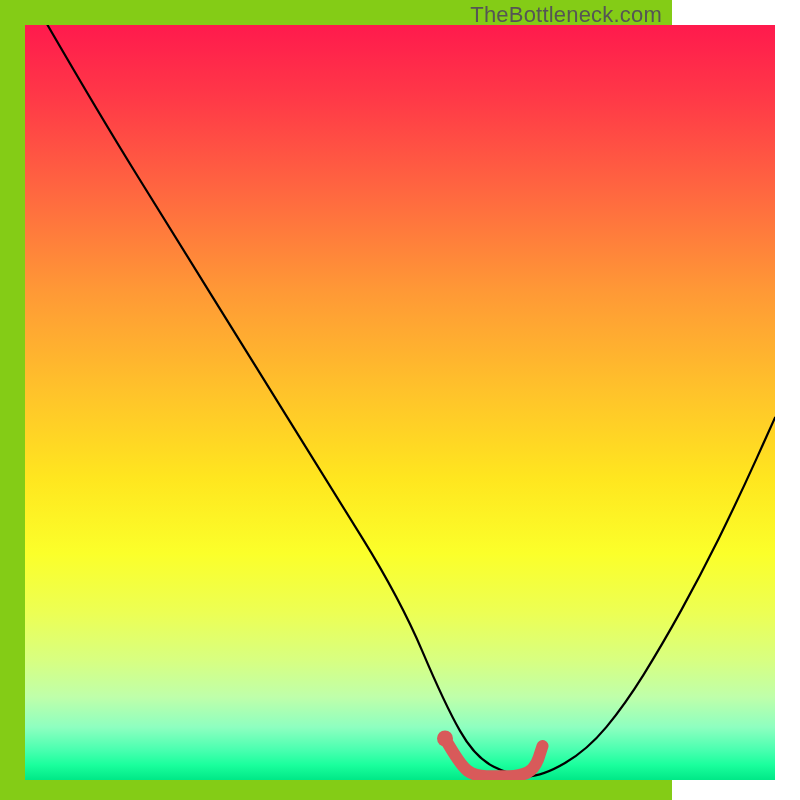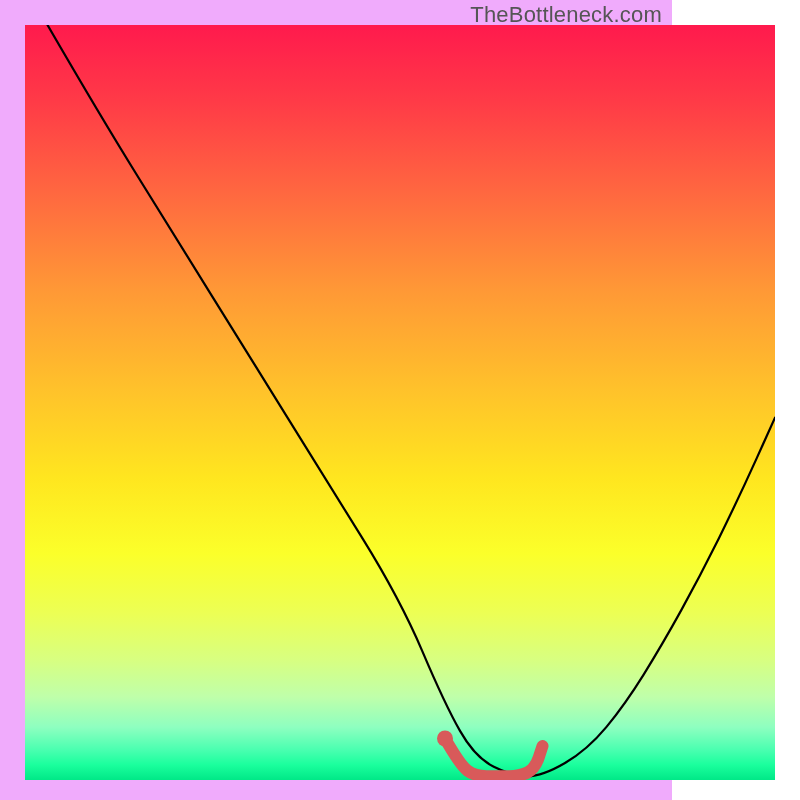--- a/index.html
+++ b/index.html
@@ -1,20 +1,20 @@
 <!DOCTYPE html>
 <html><head>
 <meta charset="utf-8">
 <style>
   * { margin: 0; padding: 0; box-sizing: border-box; }
   body { background: #fff; font-family: Arial, sans-serif; }
   .frame {
     width: 672px;
     height: 800px;
-    background: #f0abfc;
+    background: #84cc16;
     position: relative;
   }
   .plot-area {
     position: absolute;
     left: 25px;
     top: 25px;
     width: 750px;
     height: 755px;
     overflow: hidden;
   }

